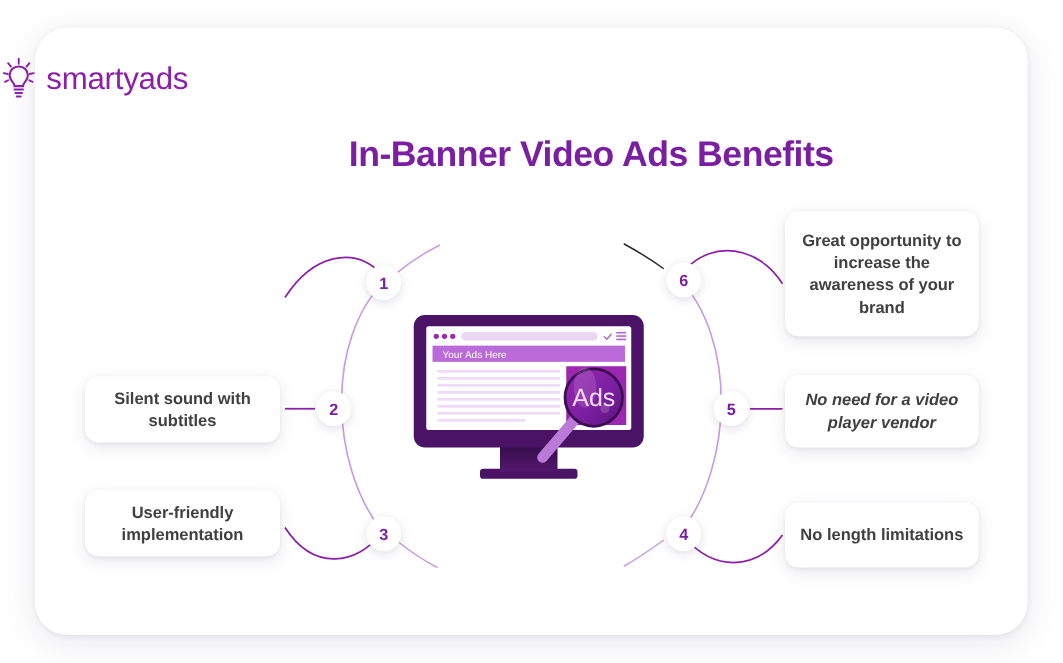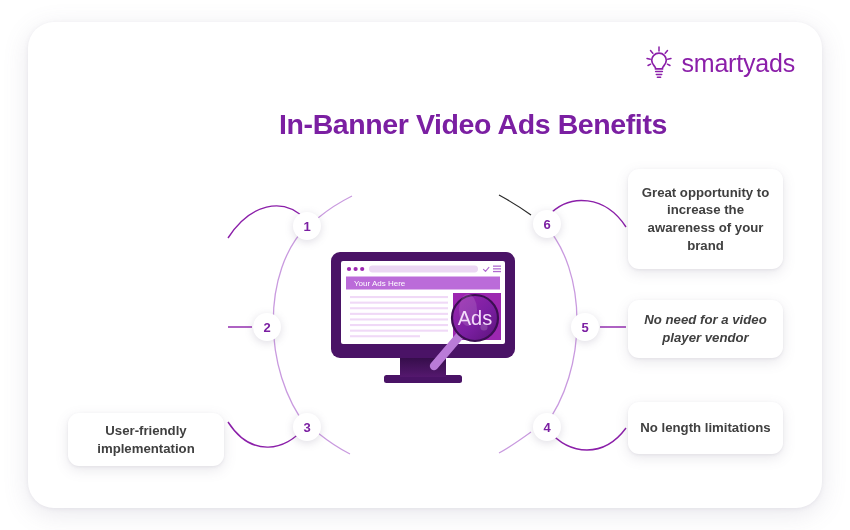--- a/index.html
+++ b/index.html
@@ -21,21 +21,21 @@
     width:794px; height:486px;
     background:#ffffff;
     border-radius:26px;
     box-shadow:0 6px 26px rgba(120,110,140,0.16), 0 1px 4px rgba(120,110,140,0.10);
   }
   
   .logo-wrap {
     position:absolute;
     left:0; top:46px;
     width:795px;
-    display:flex; align-items:center; justify-content:flex-end;
+    display:flex; align-items:center; justify-content:flex-start;
     gap:7px;
   }
   .logo-icon { width:30px; height:34px; display:block; }
   .logo-text {
     font-size:25px;
     font-weight:400;
     color:#8B1FA9;
     letter-spacing:-0.2px;
     line-height:1;
   }
@@ -69,21 +69,21 @@
     justify-content:center;
     text-align:center;
     color:#404040;
     font-size:13.2px;
     font-weight:bold;
     line-height:1.33;
     padding:6px 10px;
   }
   .card-l1 { left:68px;  top:201px; width:156px; height:53px; }
   .card-l2 { left:68px;  top:301px; width:156px; height:53px; }
-  .card-l3 { left:68px;  top:413px; width:156px; height:53px; }
+  .card-l3 { left:68px;  top:392px; width:156px; height:53px; }
   .card-r6 { left:628px; top:169px; width:155px; height:100px; }
   .card-r5 { left:628px; top:300px; width:155px; height:58px;font-style:italic; }
   .card-r4 { left:628px; top:402px; width:155px; height:52px; }
   
   .badge {
     position:absolute;
     width:28px; height:28px;
     border-radius:50%;
     background:#ffffff;
     box-shadow:0 2px 8px rgba(110,100,130,0.22);
@@ -152,20 +152,23 @@
 
     <path d="M531 215 C 520 207, 510 201, 499 195" fill="none" stroke="#2B2B2B" stroke-width="1.2"></path>
 
     <line x1="600" y1="327" x2="626" y2="327" stroke="#8B1FA9" stroke-width="1.4"></line>
 
     <path d="M548 430 C 570 456, 604 458, 626 428" fill="none" stroke="#8B1FA9" stroke-width="1.4"></path>
 
     <path d="M531 432 C 520 440, 510 447, 499 453" fill="none" stroke="#C99ADF" stroke-width="1.2"></path>
   </svg>
 
+  <div class="card card-l2">
+    <span>Silent sound with subtitles</span>
+  </div>
   <div class="card card-l3">
     <span>User-friendly implementation</span>
   </div>
 
   <div class="card card-r6">
     <span>Great opportunity to increase the awareness of your brand</span>
   </div>
   <div class="card card-r5">
     <span>No need for a video player vendor</span>
   </div>

